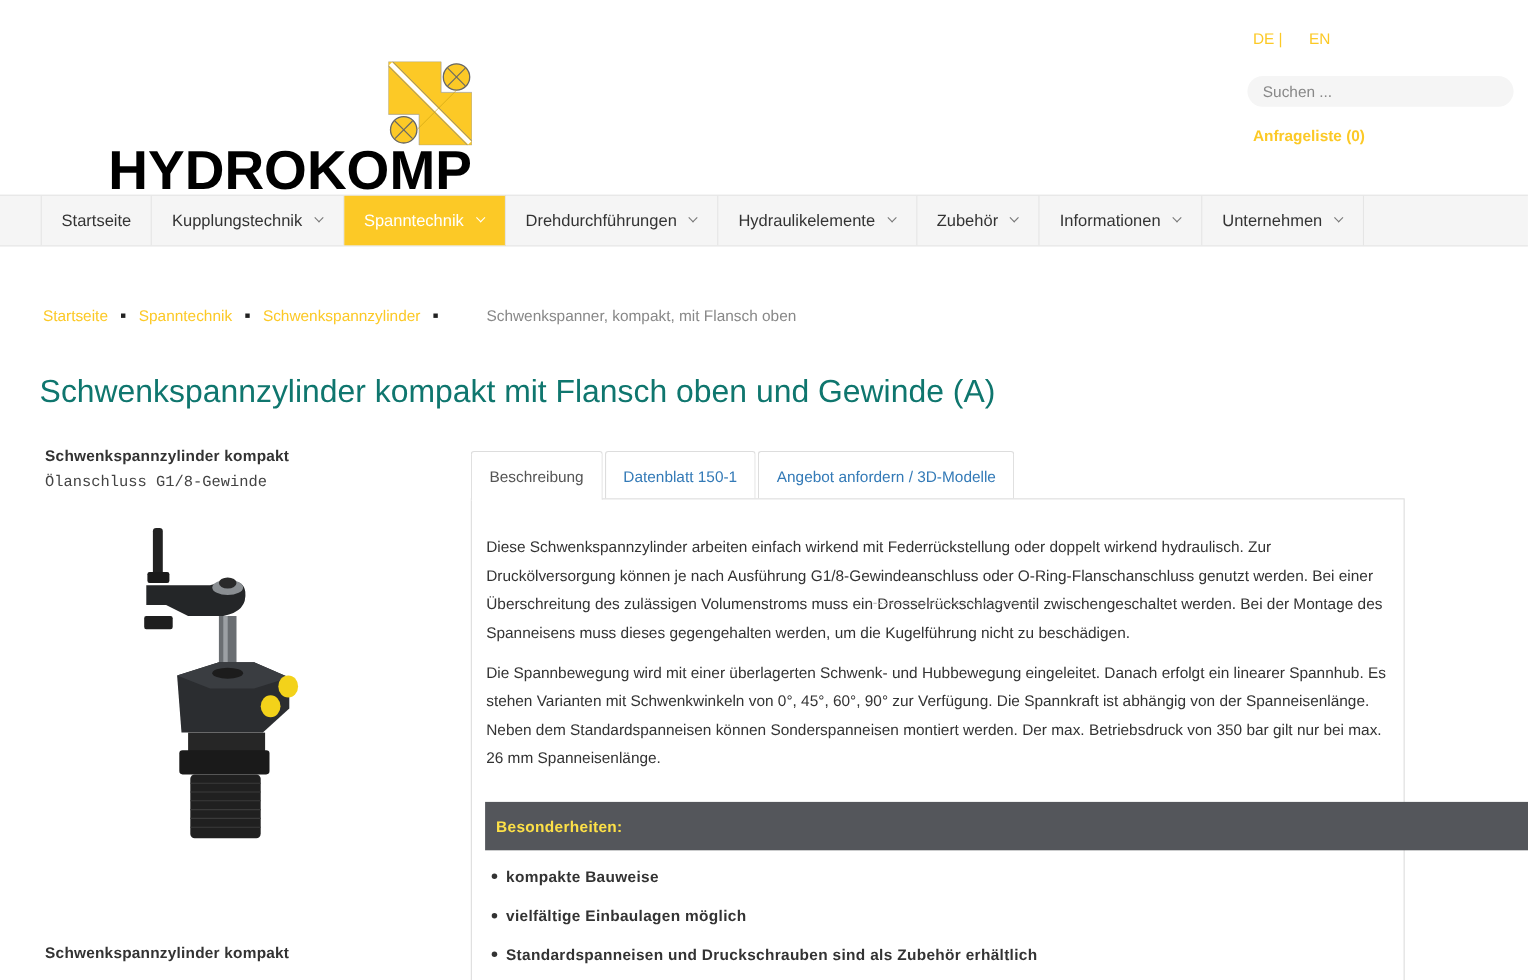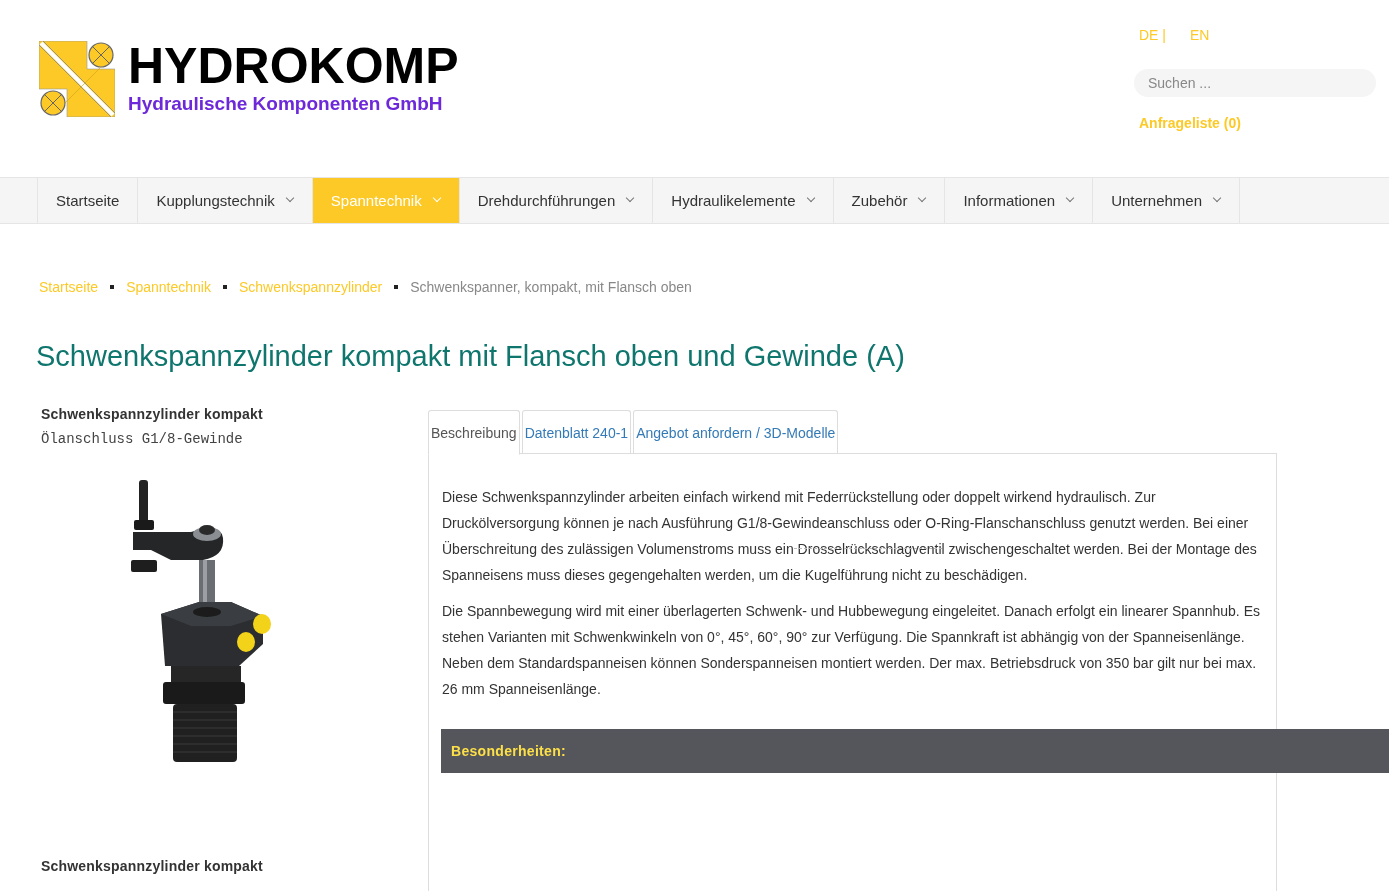--- a/index.html
+++ b/index.html
@@ -1,21 +1,21 @@
 <!DOCTYPE html>
 <html><head>
   <meta charset="utf-8">
   <style>
     * { box-sizing: border-box; margin: 0; padding: 0; }
     html, body { width: 1389px; height: 891px; overflow: hidden; background: #ffffff; }
     body { font-family: "Liberation Sans", sans-serif; color: #333; position: relative; }
 
     
     .header { position: absolute; left: 0; top: 0; width: 1389px; height: 177px; }
-    .logo { position: absolute; left: 39px; top: 40px; width: 390px; height: 78px; display: flex; align-items: center; }
+    .logo { position: absolute; left: 39px; top: 56px; width: 390px; height: 78px; display: flex; align-items: flex-end; flex-direction: column; }
     .logo-mark { width: 76px; height: 76px; position: relative; }
     .logo-text { margin-left: 13px; }
     .logo-title { font-family: "Liberation Sans", sans-serif; font-weight: bold; font-size: 50px; line-height: 46px; color: #000; letter-spacing: 0px; }
     .logo-sub { font-family: "Liberation Sans", sans-serif; font-weight: bold; font-size: 19px; line-height: 22px; color: #6d28d9; margin-top: 4px; }
 
     .lang { position: absolute; left: 1139px; top: 27px; font-size: 14px; color: #fcc926; display: flex; gap: 4px; }
     .lang span { cursor: pointer; }
     .lang .sep { margin-right: 20px; }
     .search { position: absolute; left: 1134px; top: 69px; width: 242px; height: 28px; border-radius: 14px; background: #f5f5f5; border: none; padding: 0 14px; font-size: 14px; font-family: "Liberation Sans", sans-serif; color: #4d7c0f; outline: none; }
     .search::placeholder { color: #888; }
@@ -27,36 +27,36 @@
     .nav-item { height: 45px; display: flex; align-items: center; padding: 0 18px; font-size: 15px; color: #333; border-right: 1px solid #e5e5e5; cursor: pointer; white-space: nowrap; }
     .nav-item.active { background: #fcc926; color: #fff; }
     .chev { margin-left: 12px; width: 7px; height: 7px; display: inline-block; position: relative; top: -2px; }
     .chev::before { content: ""; position: absolute; left: 0; top: 0; width: 5px; height: 5px; border-right: 1.5px solid currentColor; border-bottom: 1.5px solid currentColor; transform: rotate(45deg); }
     .nav-item .chev { color: #777; }
     .nav-item.active .chev { color: #fff; }
 
     
     .breadcrumb { position: absolute; left: 39px; top: 279px; display: flex; align-items: center; font-size: 14px; }
     .breadcrumb a { color: #fcc926; text-decoration: none; cursor: pointer; }
-    .breadcrumb .current { color: #888; }
+    .breadcrumb .current { color: #888; margin-left: 32px; }
     .bc-sep { width: 4px; height: 4px; background: #222; margin: 0 12px; display: inline-block; }
 
     
     .page-title { position: absolute; left: 36px; top: 340px; font-size: 29px; font-weight: normal; color: #0f766e; letter-spacing: 0px; }
 
     
     .left-col { position: absolute; left: 41px; top: 406px; width: 360px; }
     .prod-name { font-size: 14px; font-weight: bold; color: #333; letter-spacing: 0.2px; }
     .prod-sub { font-size: 14px; color: #444; margin-top: 9px; font-family: Liberation Mono, monospace; }
     .prod-image { position: absolute; left: 90px; top: 70px; width: 150px; height: 300px; }
     .prod-name-2 { position: absolute; left: 0; top: 452px; font-size: 14px; font-weight: bold; color: #333; letter-spacing: 0.2px; }
 
     
     .tabs { position: absolute; left: 428px; top: 410px; display: flex; }
-    .tab { height: 44px; padding: 0 2px; display: flex; align-items: center; font-size: 14px; color: #337ab7; border: 1px solid #ddd; border-bottom: none; border-radius: 3px 3px 0 0; margin-right: 2px; background: #fff; cursor: pointer; }
+    .tab { height: 44px; padding: 0 16px; display: flex; align-items: center; font-size: 14px; color: #337ab7; border: 1px solid #ddd; border-bottom: none; border-radius: 3px 3px 0 0; margin-right: 2px; background: #fff; cursor: pointer; }
     .tab.active { color: #555; height: 45px; border-bottom: 1px solid #fff; position: relative; z-index: 2; }
     .tab-panel { position: absolute; left: 428px; top: 453px; width: 849px; height: 460px; border: 1px solid #ddd; background: #fff; }
     .desc { position: absolute; left: 13px; top: 18px; width: 826px; font-size: 14px; line-height: 26px; color: #333; margin-top: 12px; }
     .desc p { margin-bottom: 10px; }
     .dashed { position: absolute; left: 365px; top: 94px; width: 148px; border-top: 1px dashed #bbb; }
 
     .features-head { position: absolute; left: 12px; top: 275px; width: 967px; height: 44px; background: #54565b; color: #fde047; font-size: 14px; font-weight: bold; letter-spacing: 0.3px; display: flex; align-items: center; padding-left: 10px; }
     .features { position: absolute; left: 18px; top: 325px; list-style: none; font-size: 14px; font-weight: bold; color: #333; letter-spacing: 0.3px; }
     .features li { height: 35.5px; display: flex; align-items: center; }
     .features li::before { content: ""; width: 5px; height: 5px; border-radius: 50%; background: #333; margin-right: 8px; display: inline-block; }
@@ -182,25 +182,30 @@
           <line x1="42" y1="276" x2="106" y2="276"></line>
       </g>
     </svg>
   </div>
 
   <div class="prod-name-2">Schwenkspannzylinder kompakt</div>
 </div>
 
 <div class="tabs">
   <div class="tab active">Beschreibung</div>
-  <div class="tab">Datenblatt 240-1</div>
+  <div class="tab">Datenblatt 150-1</div>
   <div class="tab">Angebot anfordern / 3D-Modelle</div>
 </div>
 
 <div class="tab-panel">
   <div class="desc">
     <p>Diese Schwenkspannzylinder arbeiten einfach wirkend mit Federrückstellung oder doppelt wirkend hydraulisch. Zur Druckölversorgung können je nach Ausführung G1/8-Gewindeanschluss oder O-Ring-Flanschanschluss genutzt werden. Bei einer Überschreitung des zulässigen Volumenstroms muss ein Drosselrückschlagventil zwischengeschaltet werden. Bei der Montage des Spanneisens muss dieses gegengehalten werden, um die Kugelführung nicht zu beschädigen.</p>
     <p>Die Spannbewegung wird mit einer überlagerten Schwenk- und Hubbewegung eingeleitet. Danach erfolgt ein linearer Spannhub. Es stehen Varianten mit Schwenkwinkeln von 0°, 45°, 60°, 90° zur Verfügung. Die Spannkraft ist abhängig von der Spanneisenlänge. Neben dem Standardspanneisen können Sonderspanneisen montiert werden. Der max. Betriebsdruck von 350 bar gilt nur bei max. 26 mm Spanneisenlänge.</p>
   </div>
   <div class="dashed"></div>
 
   <div class="features-head">Besonderheiten:</div>
+  <ul class="features">
+    <li>kompakte Bauweise</li>
+    <li>vielfältige Einbaulagen möglich</li>
+    <li>Standardspanneisen und Druckschrauben sind als Zubehör erhältlich</li>
+  </ul>
 </div>
 
 </body></html>

